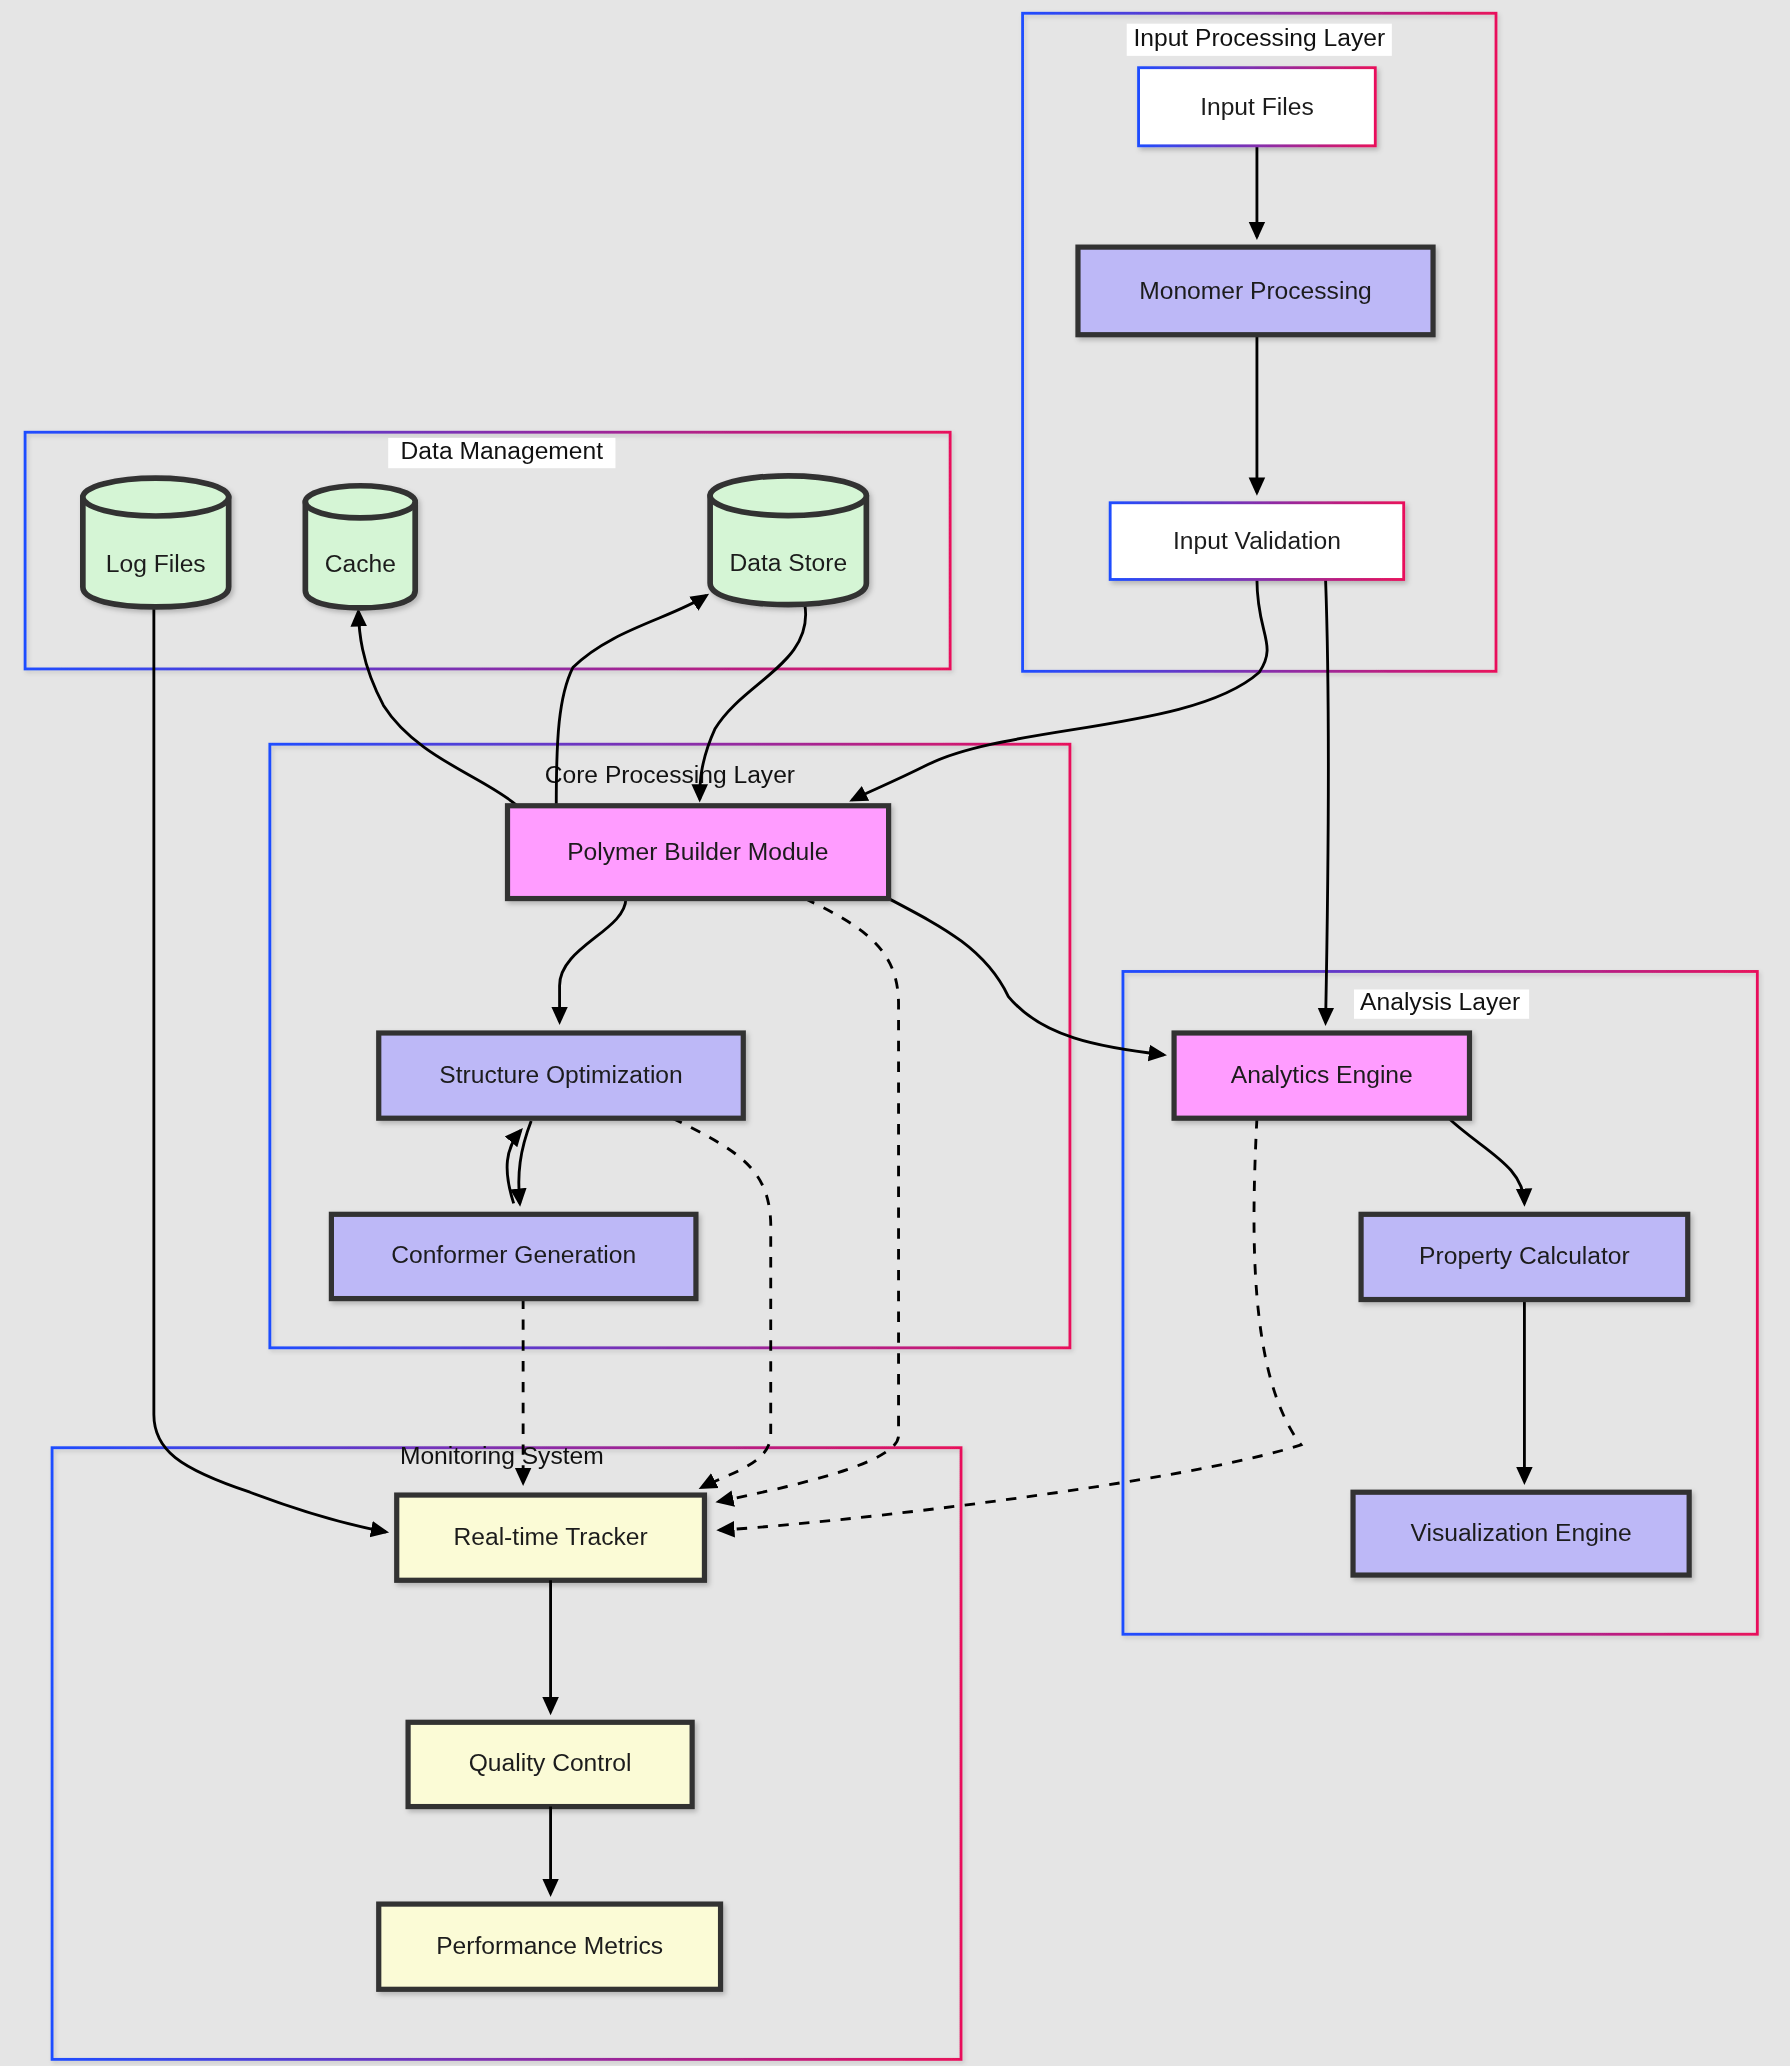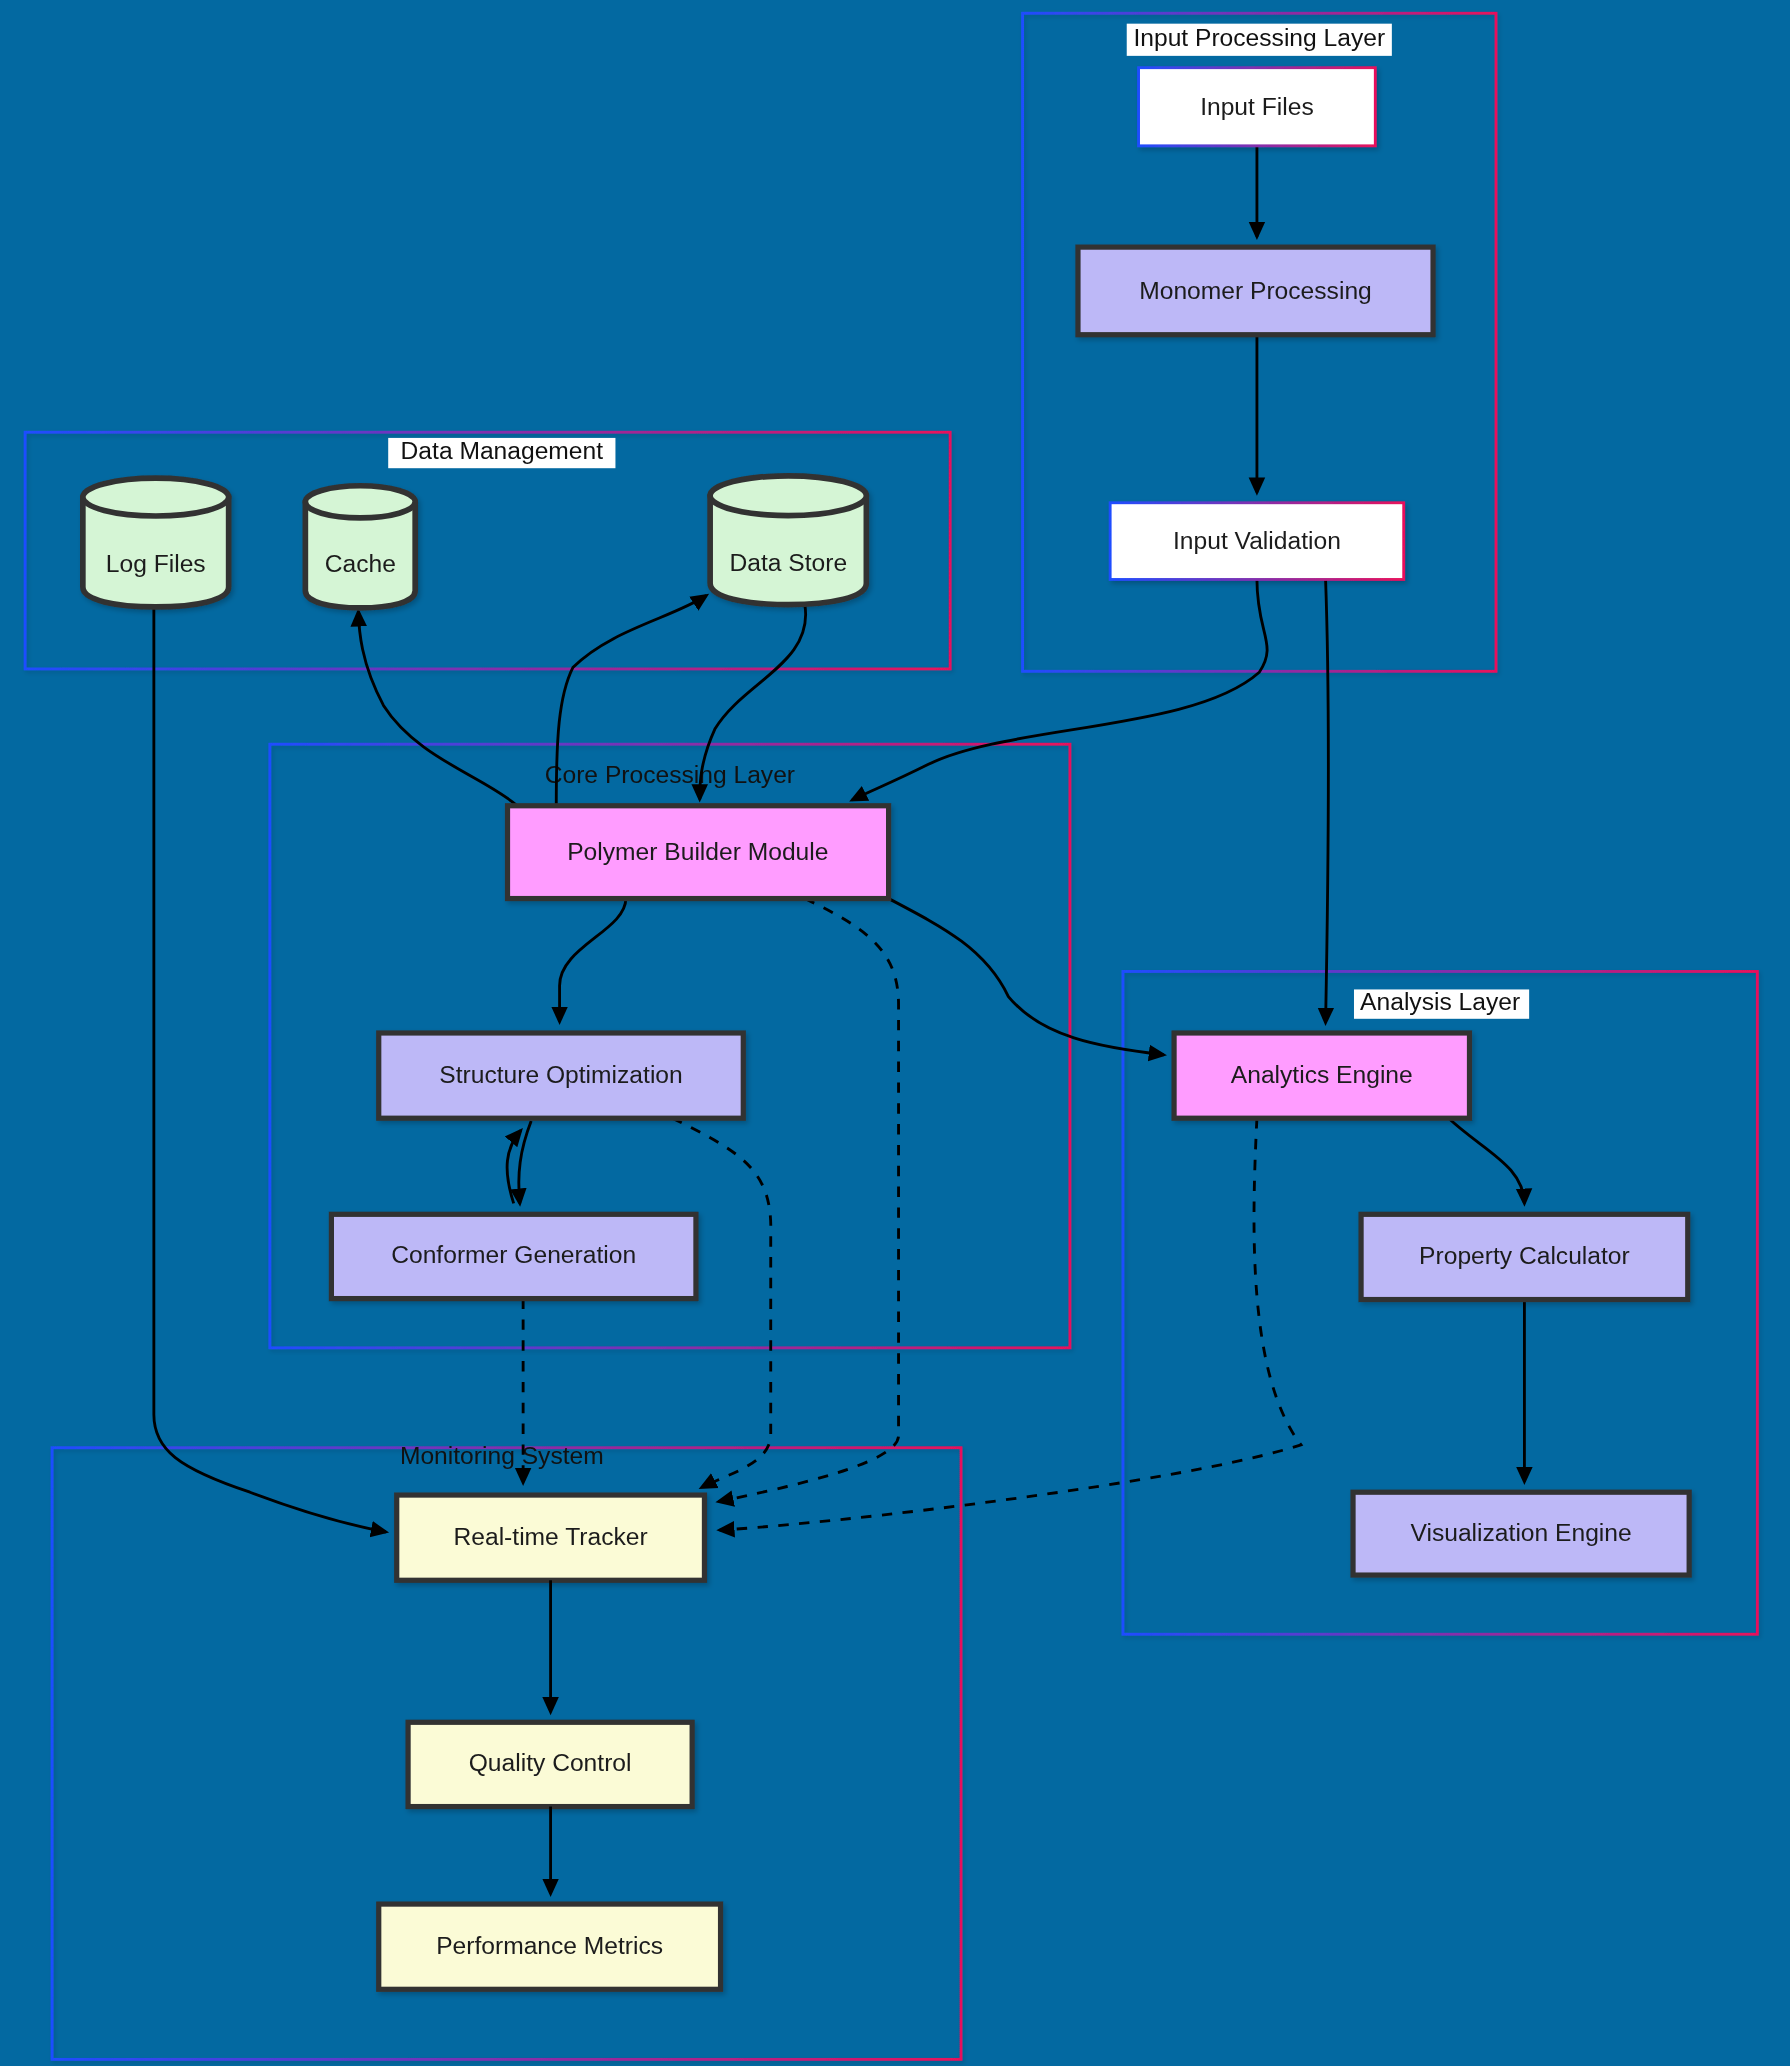--- a/index.html
+++ b/index.html
@@ -5,21 +5,21 @@
   html, body {
     margin: 0;
     padding: 0;
     background: #ffffff;
     font-family: "Liberation Sans", sans-serif;
   }
   #canvas {
     position: relative;
     width: 1790px;
     height: 2066px;
-    background: #0369a1;
+    background: #e5e5e5;
     overflow: hidden;
   }
   svg#diagram {
     position: absolute;
     top: 0; left: 0;
     width: 1790px;
     height: 2066px;
     display: block;
   }
   .cluster-rect {

